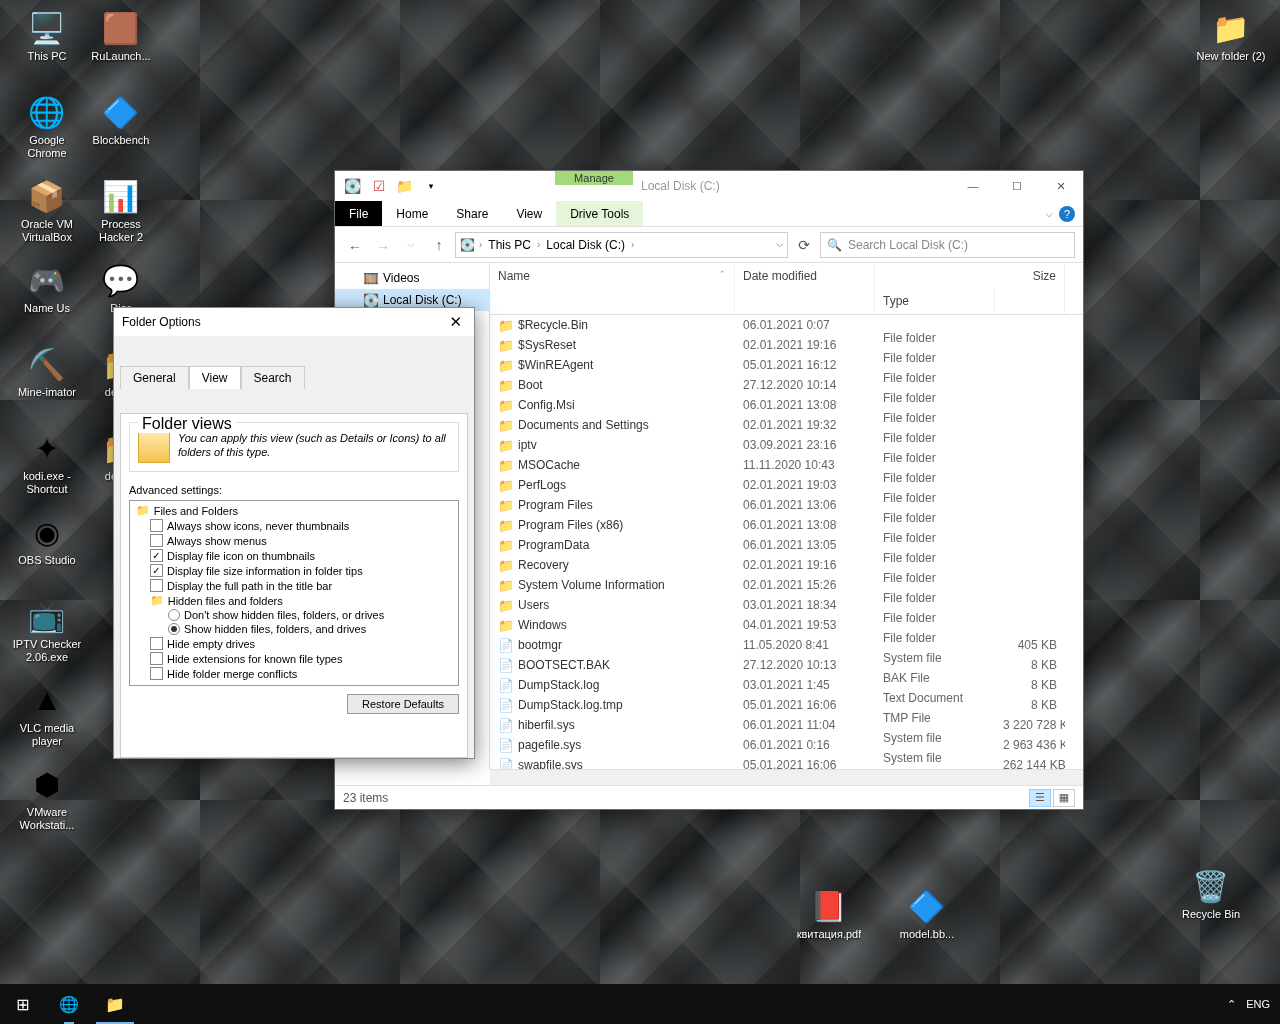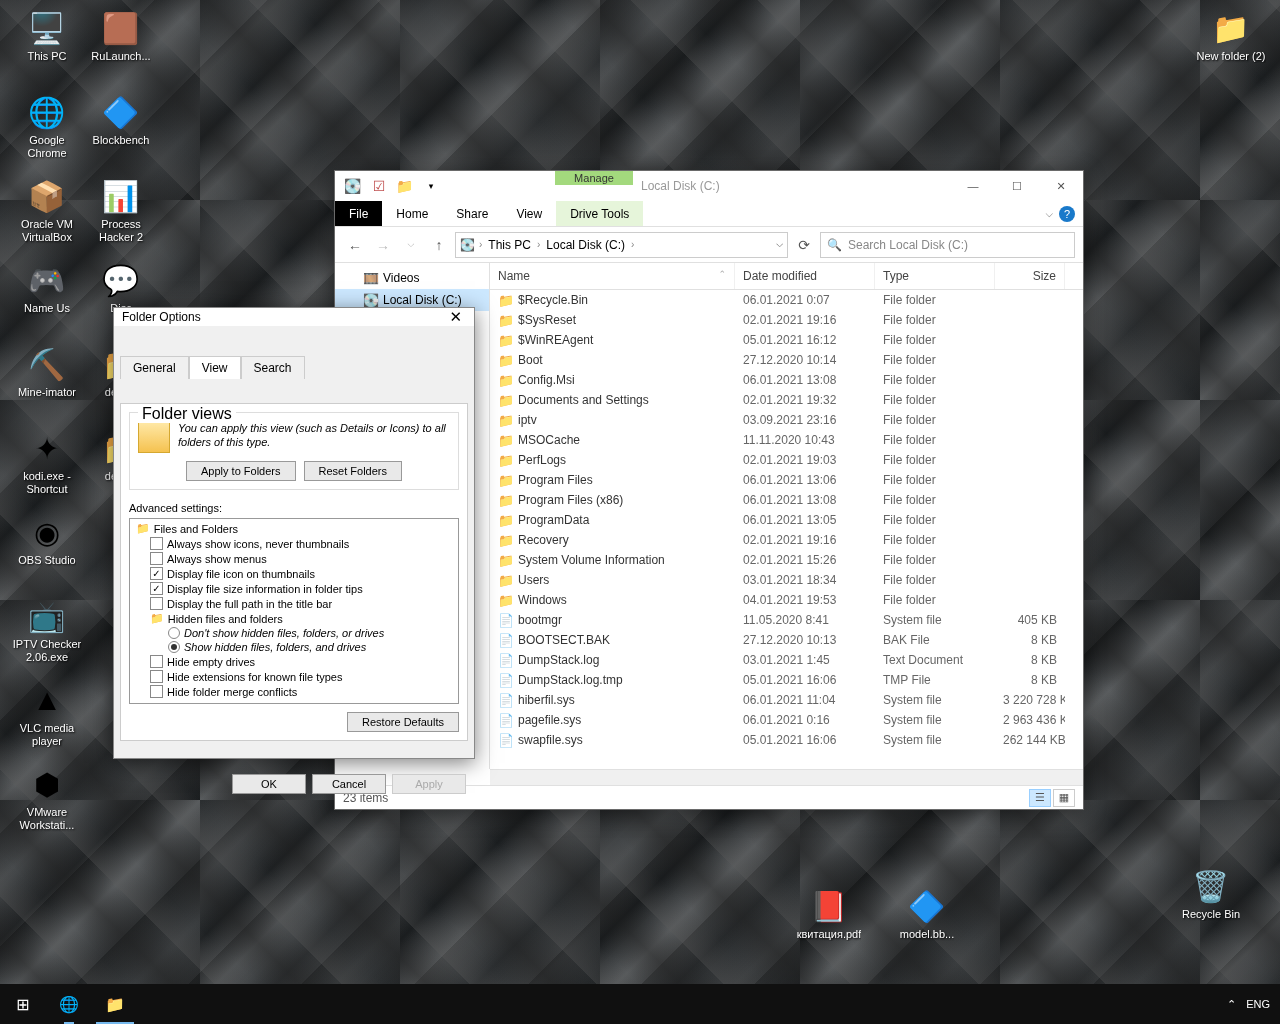--- a/index.html
+++ b/index.html
@@ -53,21 +53,21 @@
 .navpane { width: 155px; border-right: 1px solid #e0e0e0; overflow-y: auto; font-size: 12px; padding-top: 4px; }
 .nav-item { padding: 3px 6px 3px 28px; cursor: pointer; display: flex; align-items: center; gap: 4px; }
 .nav-item.sel { background: #cce8ff; }
 .nav-ico { width: 16px; height: 16px; display: inline-flex; align-items: center; justify-content: center; font-size: 13px; }
 
 .filepane { flex: 1; overflow: auto; font-size: 12px; }
 .filehdr { display: flex; border-bottom: 1px solid #e0e0e0; color: #444; position: sticky; top: 0; background: white; }
 .filehdr > div { padding: 6px 8px; border-right: 1px solid #f0f0f0; }
 .col-name { width: 245px; }
 .col-date { width: 140px; }
-.col-type { width: 120px; }
+.col-type { width: 120px; margin-top: 25px; }
 .col-size { width: 70px; text-align: right; }
 .filerow { display: flex; align-items: center; height: 20px; cursor: pointer; }
 .filerow .col-name { display: flex; align-items: center; gap: 4px; padding-left: 8px; }
 .filerow .fico { width: 16px; height: 16px; display: inline-flex; align-items: center; justify-content: center; font-size: 13px; }
 .filerow > div { padding: 0 8px; overflow: hidden; white-space: nowrap; color: #333; }
 .filerow .col-date, .filerow .col-type, .filerow .col-size { color: #666; }
 
 .statusbar { height: 24px; border-top: 1px solid #e0e0e0; display: flex; align-items: center; padding: 0 8px; font-size: 12px; color: #555; }
 .statusbar .viewbtns { margin-left: auto; display: flex; gap: 2px; }
 .viewbtn { width: 22px; height: 18px; border: 1px solid #ccc; display: flex; align-items: center; justify-content: center; font-size: 11px; }
@@ -88,21 +88,21 @@
 .fv-row { display: flex; gap: 8px; align-items: flex-start; }
 .fv-icon { width: 32px; height: 32px; background: linear-gradient(#ffe9a8,#f5c250); border: 1px solid #d5a830; }
 .fv-text { flex: 1; font-size: 11px; line-height: 14px; font-style: italic; }
 .fv-btns { display: flex; gap: 8px; justify-content: center; margin-top: 8px; }
 .btn { padding: 3px 14px; font-size: 11px; border: 1px solid #999; background: #e9e9e9; cursor: pointer; }
 .btn.disabled { color: #aaa; border-color: #ccc; cursor: default; }
 .adv-label { margin: 4px 0; }
 .adv-tree { border: 1px solid #999; height: 186px; overflow-y: scroll; background: white; padding: 2px; }
 .tree-item { display: flex; align-items: center; gap: 4px; padding: 1px 0 1px 4px; font-size: 11px; }
 .tree-item.l1 { padding-left: 18px; }
-.tree-item.l2 { padding-left: 36px; font-style: italic; }
+.tree-item.l2 { padding-left: 36px; }
 .chk { width: 13px; height: 13px; border: 1px solid #888; display: inline-flex; align-items: center; justify-content: center; font-size: 10px; background: white; }
 .radio { width: 12px; height: 12px; border: 1px solid #888; border-radius: 50%; display: inline-flex; align-items: center; justify-content: center; background: white; }
 .radio.on::after { content: ""; width: 6px; height: 6px; background: #333; border-radius: 50%; }
 .dlg-restore { display: flex; justify-content: flex-end; margin-top: 8px; }
 .dlg-footer { padding: 8px; display: flex; justify-content: flex-end; gap: 6px; }
 .dlg-footer .btn { width: 74px; text-align: center; }
 
 
 .desktop-bottom-icons { position: absolute; bottom: 60px; display: flex; gap: 20px; }
 
@@ -510,24 +510,20 @@
     <div class="dlg-tab active">View</div>
     <div class="dlg-tab">Search</div>
   </div>
   <div class="dlg-body">
     <div class="groupbox">
       <div class="groupbox-label">Folder views</div>
       <div class="fv-row">
         <div class="fv-icon"></div>
         <div class="fv-text">You can apply this view (such as Details or Icons) to all folders of this type.</div>
       </div>
-      <div class="fv-btns">
-        <button class="btn">Apply to Folders</button>
-        <button class="btn">Reset Folders</button>
-      </div>
     </div>
     <div class="adv-label">Advanced settings:</div>
     <div class="adv-tree" id="advtree">
         <div class="tree-item l0">
           <span class="fico folder-ico">📁</span>
           <span>Files and Folders</span>
         </div>
         <div class="tree-item l1">
           <span class="chk"></span>
           <span>Always show icons, never thumbnails</span>
@@ -570,25 +566,20 @@
         </div>
         <div class="tree-item l1">
           <span class="chk"></span>
           <span>Hide folder merge conflicts</span>
         </div>
       </div>
     <div class="dlg-restore">
       <button class="btn">Restore Defaults</button>
     </div>
   </div>
-  <div class="dlg-footer">
-    <button class="btn">OK</button>
-    <button class="btn">Cancel</button>
-    <button class="btn disabled">Apply</button>
-  </div>
 </div>
 
 <div class="taskbar">
   <div class="task-item">
       <span class="start-icon">⊞</span>
     </div>
   <div class="task-item running">
       <span>🌐</span>
     </div>
   <div class="task-item active">

